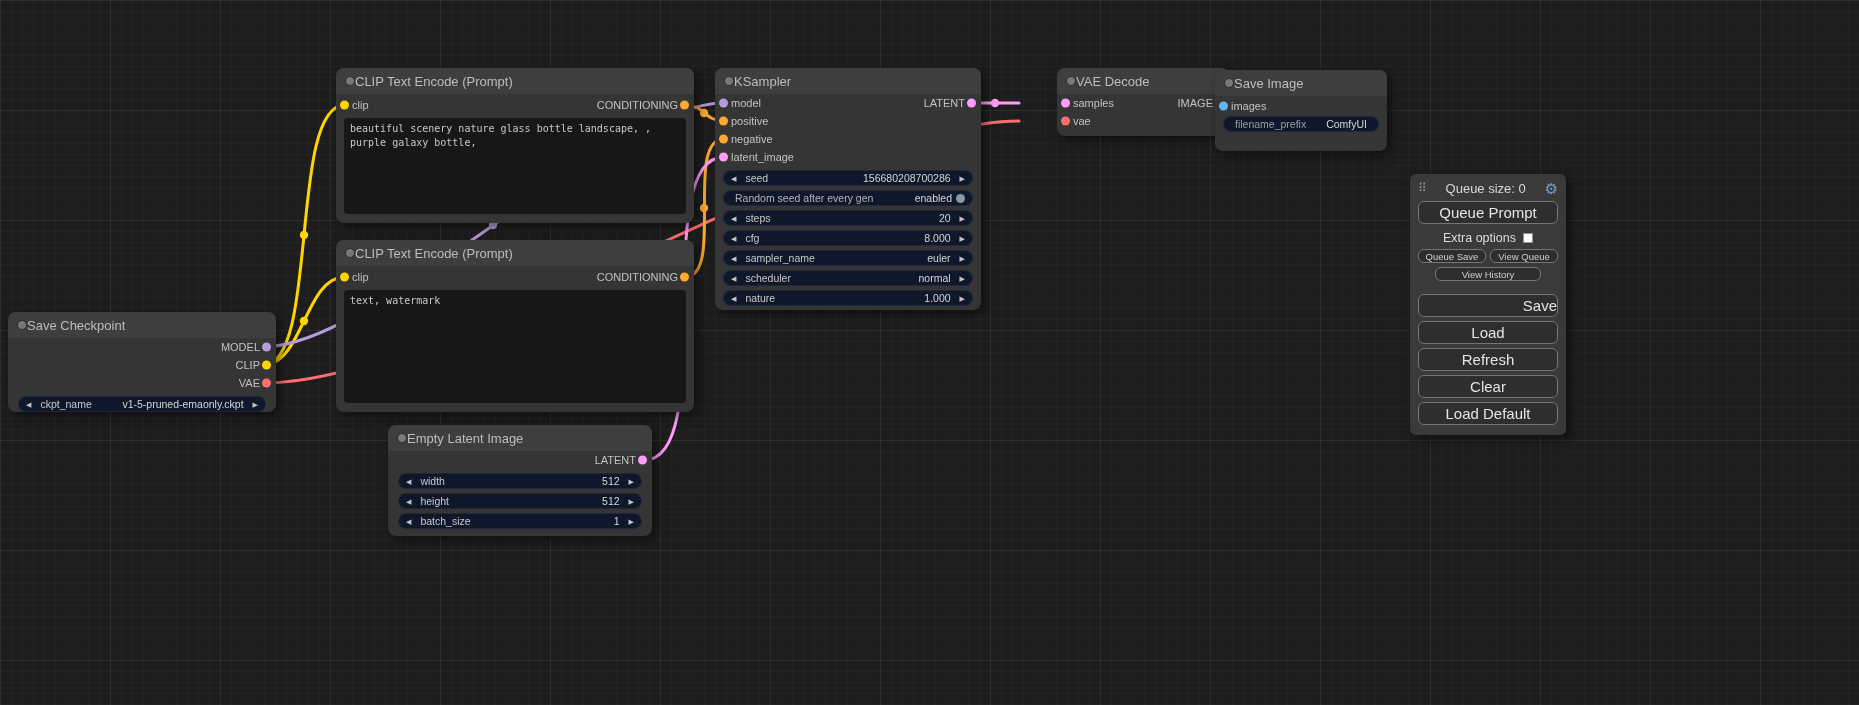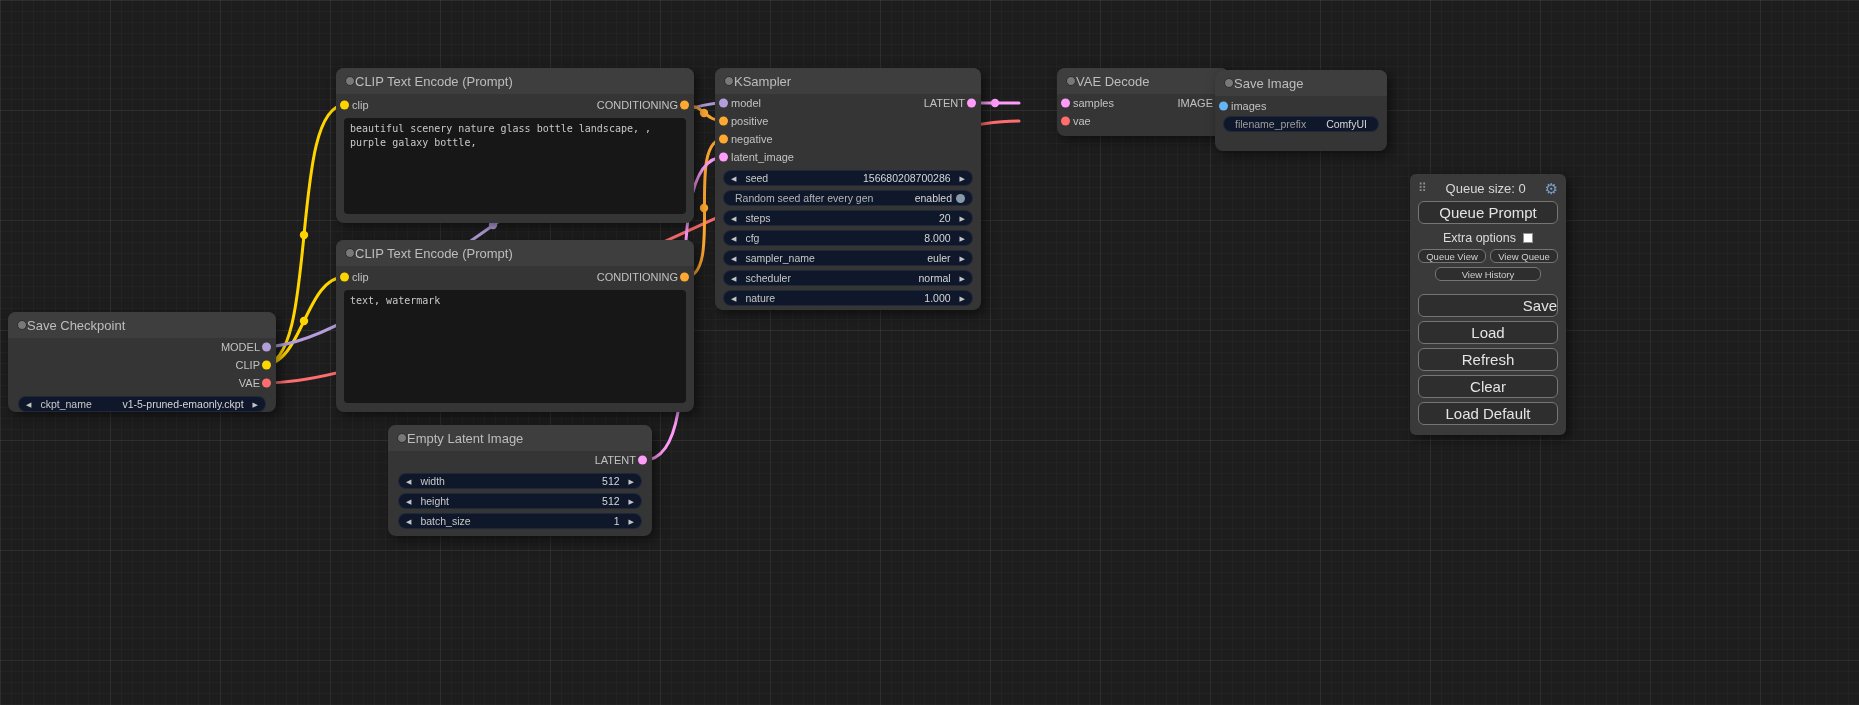--- a/index.html
+++ b/index.html
@@ -307,21 +307,21 @@
       <span class="drag-dots">⠿</span>
       <span>Queue size: 0</span>
       <span class="gear" style="color: rgb(122, 156, 201);">⚙</span>
     </div>
     <button class="btn">Queue Prompt</button>
     <div class="extra-row">
       <span>Extra options</span>
       <span class="checkbox"></span>
     </div>
     <div class="small-row">
-      <button class="btn small" style="flex:1">Queue View</button>
+      <button class="btn small" style="flex:1">Queue Save</button>
       <button class="btn small" style="flex:1">View Queue</button>
     </div>
     <div class="vh-row">
       <button class="btn small">View History</button>
     </div>
     <button class="btn gap-top">Save</button>
     <button class="btn">Load</button>
     <button class="btn">Refresh</button>
     <button class="btn">Clear</button>
     <button class="btn">Load Default</button>

